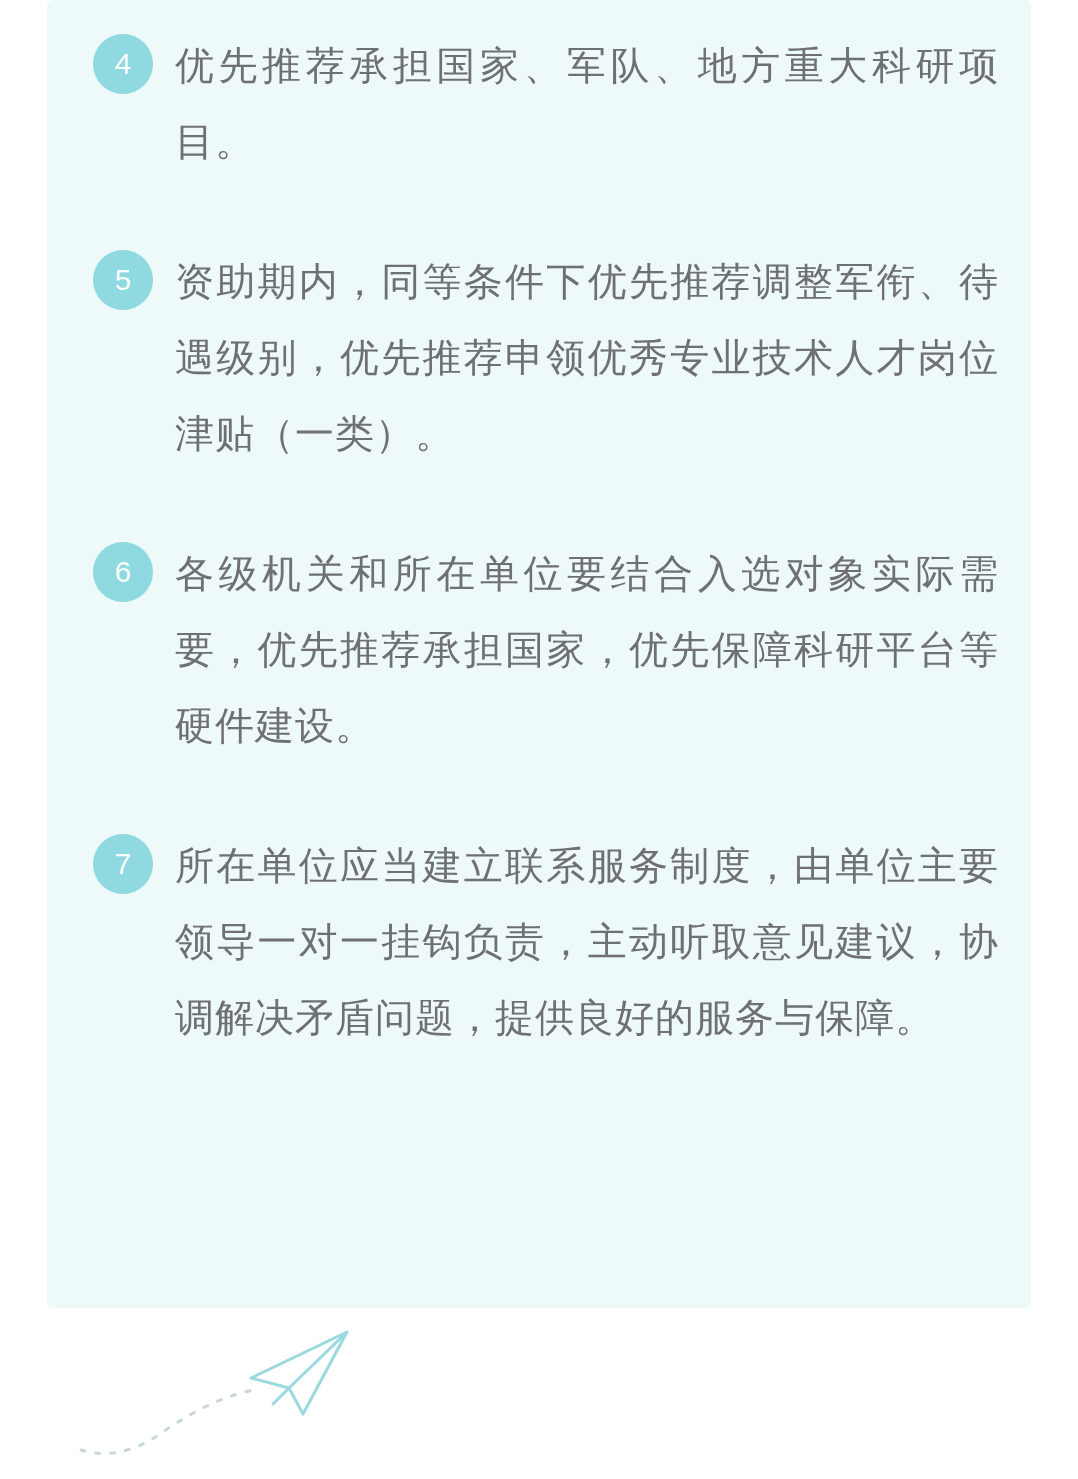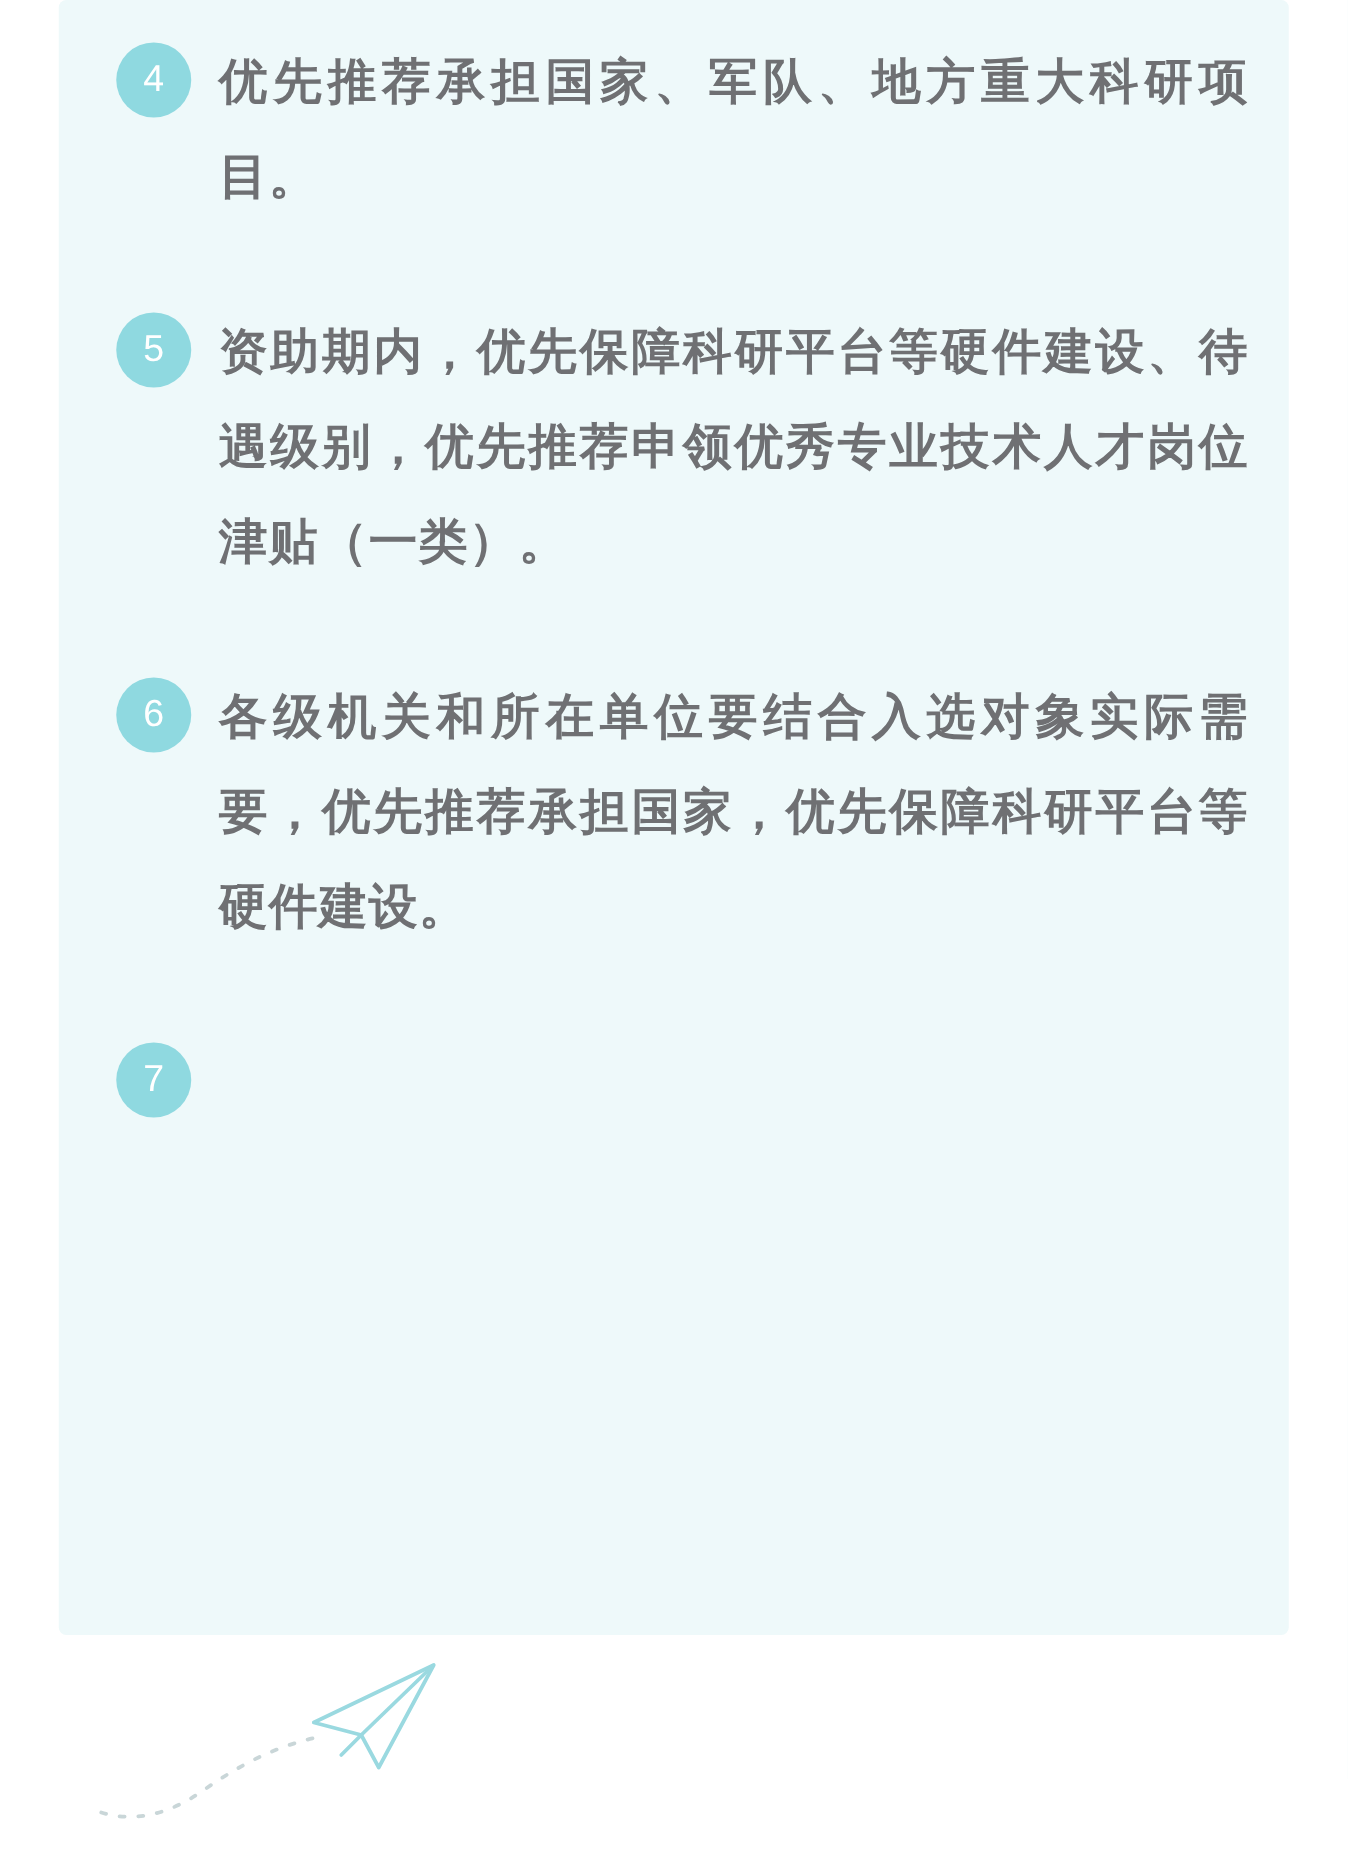--- a/index.html
+++ b/index.html
@@ -58,21 +58,21 @@
     letter-spacing: 0;
   }
   .text {
     flex: 1 1 auto;
     color: #6f7073;
     font-size: 39px;
     line-height: 76px;
     letter-spacing: 1px;
     text-align: justify;
     font-family: "DejaVu Sans", "Liberation Sans", sans-serif;
-    font-weight: 700;
+    font-weight: 400;
   }
   .footer-deco {
     position: absolute;
     left: 47px;
     bottom: 0;
     width: 984px;
     height: 171px;
   }
   .plane {
     position: absolute;
@@ -94,30 +94,31 @@
 
   <div class="list">
 
     <div class="item">
       <div class="badge">4</div>
       <div class="text">优先推荐承担国家、军队、地方重大科研项目。</div>
     </div>
 
     <div class="item">
       <div class="badge">5</div>
-      <div class="text">资助期内，优先保障科研平台等硬件建设、待遇级别，优先推荐申领优秀专业技术人才岗位津贴（一类）。</div>
+      <div class="text">资助期内，同等条件下优先推荐调整军衔、待遇级别，优先推荐申领优秀专业技术人才岗位津贴（一类）。</div>
     </div>
 
     <div class="item">
       <div class="badge">6</div>
       <div class="text">各级机关和所在单位要结合入选对象实际需要，优先推荐承担国家，优先保障科研平台等硬件建设。</div>
     </div>
 
     <div class="item">
       <div class="badge">7</div>
+      <div class="text">所在单位应当建立联系服务制度，由单位主要领导一对一挂钩负责，主动听取意见建议，协调解决矛盾问题，提供良好的服务与保障。</div>
     </div>
 
   </div>
 
   <div class="footer-deco">
     <svg class="plane" width="110" height="96" viewBox="0 0 110 96">
       <polygon points="8,52 104,6 60,88 46,62" fill="none" stroke="#9ad9e0" stroke-width="3" stroke-linejoin="round"></polygon>
       <polyline points="46,62 104,6" fill="none" stroke="#9ad9e0" stroke-width="3" stroke-linejoin="round"></polyline>
       <polyline points="46,62 30,78" fill="none" stroke="#9ad9e0" stroke-width="3" stroke-linecap="round"></polyline>
     </svg>

